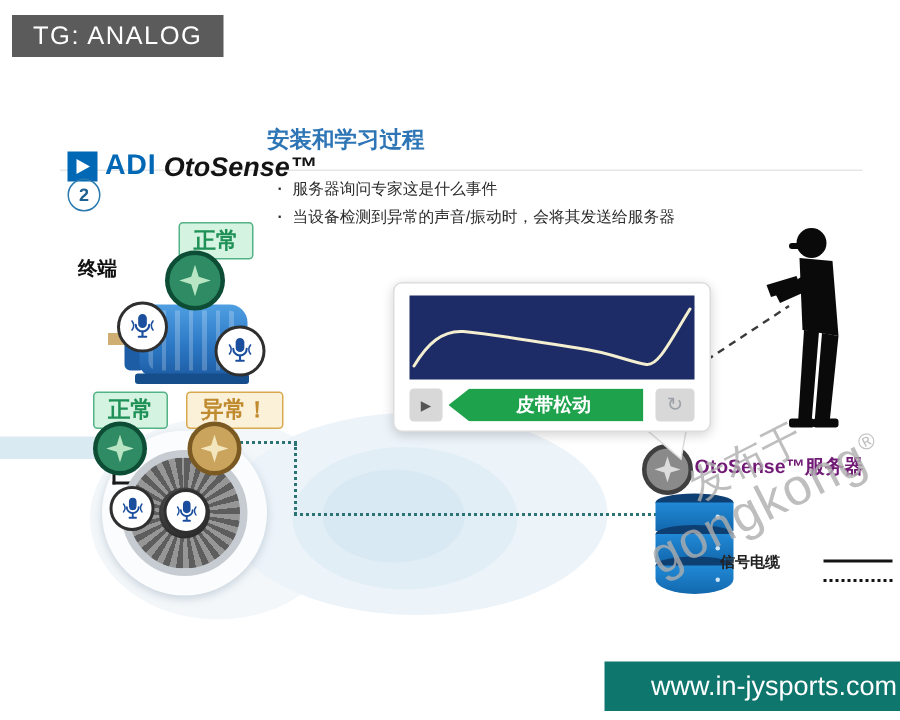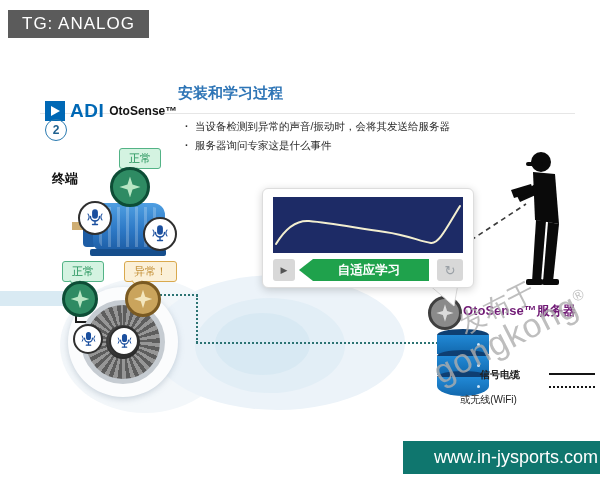--- a/index.html
+++ b/index.html
@@ -12,21 +12,21 @@
   .tg-box{left:8px;top:10px;background:#5b5b5b;color:#fff;font-size:17px;
           padding:4px 14px;letter-spacing:1px;z-index:20;}
   .url-box{left:403px;top:441px;width:194px;height:33px;background:#0f766e;color:#fff;
            font-size:18px;display:flex;align-items:center;justify-content:center;z-index:20;padding-left:16px;}
 
   
   .brand{left:45px;top:80px;display:flex;align-items:center;gap:5px;z-index:4;margin-top:20px;}
   .adi-sq{width:20px;height:20px;background:#0068b5;display:flex;align-items:center;justify-content:center;}
   .adi-sq i{display:block;width:0;height:0;border-top:5px solid transparent;border-bottom:5px solid transparent;border-left:9px solid #fff;}
   .adi-txt{font-size:19px;font-weight:bold;color:#0068b5;letter-spacing:.5px;}
-  .oto-txt{font-size:12px;font-weight:bold;color:#141414;}
+  .oto-txt{font-size:18px;font-weight:bold;font-style:italic;color:#141414;}
   .page-title{left:178px;top:84px;font-size:15px;font-weight:bold;color:#2e75b6;z-index:4;text-align:center;}
   .corp{left:527px;top:77px;width:66px;border:1px solid #c3d4e4;padding:3px 3px 2px;z-index:4;background:#fff;}
   .corp-row{display:flex;align-items:center;gap:3px;}
   .corp-sq{width:15px;height:15px;background:#0068b5;display:flex;align-items:center;justify-content:center;}
   .corp-sq i{display:block;width:0;height:0;border-top:4px solid transparent;border-bottom:4px solid transparent;border-left:6px solid #fff;}
   .corp-name{font-size:8px;font-weight:bold;color:#0068b5;line-height:1.05;}
   .corp-tag{font-size:5px;color:#4b7eb0;margin-top:2px;white-space:nowrap;}
   .hdr-line{left:40px;top:113px;width:535px;height:1px;background:#e6e6e6;}
 
   
@@ -39,21 +39,21 @@
   .bullets li::before{content:"·";position:absolute;left:0;top:0;font-weight:bold;}
 
   
   .bg1{left:60px;top:278px;width:170px;height:135px;border-radius:50%;background:#f3f7fa;}
   .bg2{left:150px;top:275px;width:255px;height:135px;border-radius:50%;background:#ecf3f9;}
   .bg3{left:195px;top:298px;width:150px;height:95px;border-radius:50%;background:#e2eef6;}
   .bg4{left:215px;top:313px;width:95px;height:62px;border-radius:50%;background:#d8e9f3;}
   .pipe{left:0;top:291px;width:86px;height:15px;background:#d9eaf3;border-radius:0 8px 8px 0;}
 
   
-  .bubble{padding:2px 9px;font-size:11px;font-weight:normal;border-radius:3px;z-index:5;white-space:nowrap;}
+  .bubble{padding:2px 9px;font-size:15px;font-weight:bold;border-radius:3px;z-index:5;white-space:nowrap;}
   .bubble::after{content:"";position:absolute;left:8px;bottom:-4px;width:7px;height:7px;transform:rotate(45deg);}
   .b-green{background:#d4f3e1;border:1.5px solid #53b386;color:#1f9157;}
   .b-green::after{background:#d4f3e1;border-right:1.5px solid #53b386;border-bottom:1.5px solid #53b386;}
   .b-orange{background:#fbf0d8;border:1.5px solid #d9a94e;color:#c08a2e;}
   .b-orange::after{background:#fbf0d8;border-right:1.5px solid #d9a94e;border-bottom:1.5px solid #d9a94e;}
 
   .terminal-label{left:52px;top:170px;font-size:13px;font-weight:bold;color:#111;z-index:5;}
 
   
   .sensor{border-radius:50%;display:flex;align-items:center;justify-content:center;z-index:5;}
@@ -153,22 +153,22 @@
     <span class="oto-txt">OtoSense™</span>
   </div>
   <div class="abs page-title">安装和学习过程</div>
   <div class="abs hdr-line"></div>
 
   <div class="abs step">
     <span class="step-circle">2</span>
   </div>
 
   <ul class="abs bullets">
+    <li>服务器询问专家这是什么事件</li>
     <li>当设备检测到异常的声音/振动时，会将其发送给服务器</li>
-    <li>服务器询问专家这是什么事件</li>
   </ul>
 
   <div class="abs bubble b-green" style="left:119px;top:148px;">正常</div>
   <div class="abs terminal-label">终端</div>
   <div class="abs sensor s-green" style="left:110px;top:167px;width:34px;height:34px;">
       <span class="star"></span>
     </div>
 
   <div class="cline" style="left:126px;top:200px;width:2px;height:10px;"></div>
   <div class="cline" style="left:94px;top:209px;width:67px;height:2px;"></div>
@@ -259,21 +259,21 @@
       <polygon points="8,0 38,0 34,22" fill="#ffffff" stroke="#dddddd" stroke-width="1"></polygon>
     </svg>
   <div class="abs card">
     <div class="chart">
       <svg width="190" height="56" viewBox="0 0 190 56">
         <path d="M3,47 C12,32 22,23 36,24 C58,26 78,30 112,35 C134,38 146,44 158,46 C166,47 174,30 187,9" fill="none" stroke="#f3efd0" stroke-width="2" stroke-linecap="round"></path>
       </svg>
     </div>
     <div class="controls">
       <div class="play-btn">▶</div>
-      <div class="banner">自适应学习</div>
+      <div class="banner">皮带松动</div>
       <div class="replay-btn">↻</div>
     </div>
   </div>
 
   <svg class="abs dash-link">
     <line x1="4" y1="54" x2="74" y2="8" stroke="#3a3a3a" stroke-width="1.6" stroke-dasharray="5,4"></line>
   </svg>
 
   <svg class="abs person" viewBox="0 0 70 142">
     <g fill="#0a0a0a">
@@ -301,20 +301,19 @@
     <div class="ell" style="top:42px;"></div>
     <div class="seg last" style="top:48px;"></div>
     <div class="dot" style="left:40px;top:14px;"></div>
     <div class="dot" style="left:40px;top:35px;"></div>
     <div class="dot" style="left:40px;top:56px;"></div>
   </div>
 
   <div class="abs lg-txt" style="left:455px;top:368px;width:90px;font-weight:bold;">信号电缆</div>
   <div class="abs lg-solid"></div>
   <div class="abs lg-dotted"></div>
-  <div class="abs lg-txt" style="left:432px;top:393px;width:113px;">或无线(WiFi)</div>
 
   <div class="abs watermark">
     <div class="wm1">发布于</div>
     <div class="wm2"><span>gongkong</span><span class="wm-reg">®</span></div>
   </div>
 
 </div>
 
 </body></html>

